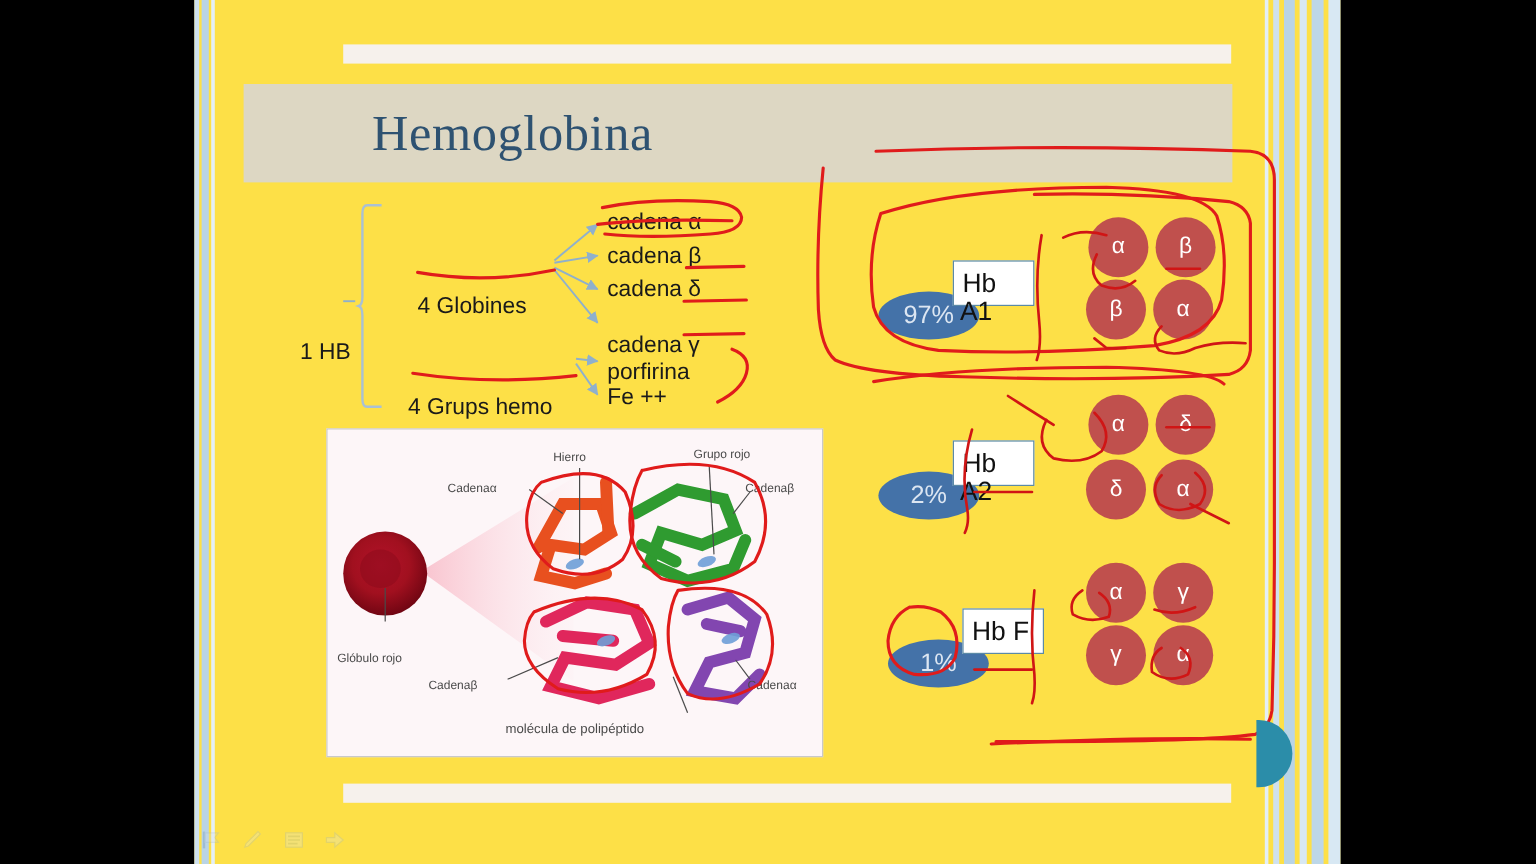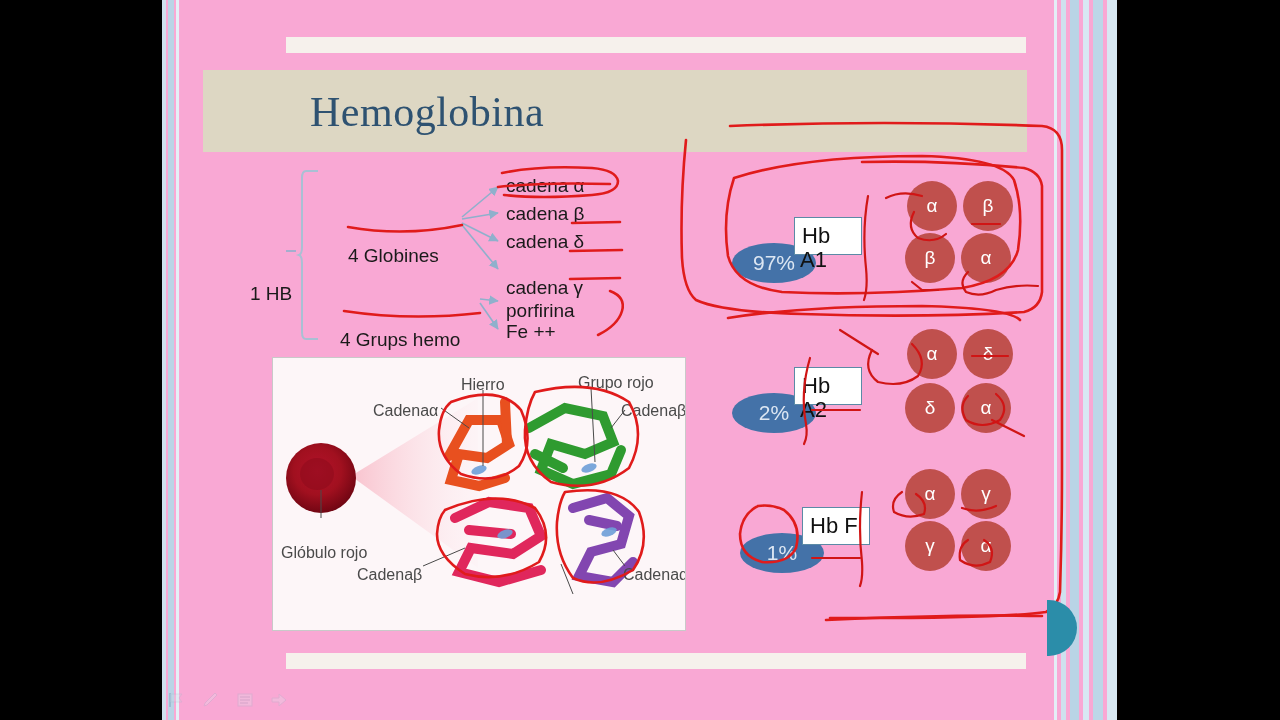--- a/index.html
+++ b/index.html
@@ -4,21 +4,21 @@
 <style>
   html,body{margin:0;padding:0;background:#000;}
   body{width:1280px;height:720px;overflow:hidden;font-family:"Liberation Sans",sans-serif;}
 
   #stage{position:relative;width:1280px;height:720px;background:#000;}
 
   
 
   .slide{
     position:absolute; left:162px; top:0; width:955px; height:720px;
-    background:#f9a8d4;
+    background:#fde047;
   }
 
   
   .stripe{position:absolute;top:0;height:720px;}
 
   
   .thinbar{position:absolute;background:#f6f1ec;}
 
   
   .titleband{
@@ -42,21 +42,21 @@
   .c1{top:10px;} .c2{top:38px;} .c3{top:66px;} .c4{top:112px;}
   .c5{top:135px;} .c6{top:156px;}
 
   .brace{position:absolute;left:58px;top:4px;width:22px;height:172px;}
 
   
   .photo{
     position:absolute;left:272px;top:357px;width:412px;height:272px;
     background:#fdf6f8;border:1px solid #c9c9c9;overflow:hidden;
   }
-  .photo-lbl{position:absolute;font-size:16px;color:#4a4a4a;white-space:nowrap;}
+  .photo-lbl{position:absolute;font-size:10px;color:#4a4a4a;white-space:nowrap;}
   .photo-cap{position:absolute;font-size:11px;color:#4a4a4a;text-align:center;width:100%;left:0;}
 
   
   .hbgroup{position:absolute;}
   .pct-ellipse{
     position:absolute;width:84px;height:40px;border-radius:50%;
     background:#4472a8;
     display:flex;align-items:center;justify-content:center;
     color:#dce6f2;font-size:21px;
   }
@@ -229,20 +229,21 @@
         </g>
       </svg>
 
       <div class="photo-lbl" style="left:188px;top:18px;">Hierro</div>
       <div class="photo-lbl" style="left:305px;top:16px;">Grupo rojo</div>
       <div class="photo-lbl" style="left:100px;top:44px;">Cadenaα</div>
       <div class="photo-lbl" style="left:348px;top:44px;">Cadenaβ</div>
       <div class="photo-lbl" style="left:8px;top:186px;">Glóbulo rojo</div>
       <div class="photo-lbl" style="left:84px;top:208px;">Cadenaβ</div>
       <div class="photo-lbl" style="left:350px;top:208px;">Cadenaα</div>
+      <div class="photo-cap" style="top:244px;">molécula de polipéptido</div>
 
       <svg width="412" height="272" viewBox="0 0 412 272" style="position:absolute;left:0;top:0;">
         <path class="ink" d="M178 44 Q226 26 248 52 Q262 84 246 108 Q222 128 188 116 Q164 98 166 72 Q168 52 178 44"></path>
         <path class="ink" d="M262 34 Q320 20 356 44 Q374 76 356 110 Q322 136 278 124 Q250 104 252 72 Q254 48 262 34"></path>
         <path class="ink" d="M172 152 Q224 130 262 150 Q282 176 266 204 Q230 226 192 216 Q164 198 164 176 Q165 160 172 152"></path>
         <path class="ink" d="M292 134 Q346 126 366 154 Q378 186 360 212 Q326 232 300 220 Q282 196 284 164 Q286 144 292 134"></path>
       </svg>
     </div>
 
     <div class="hbgroup" style="left:570px;top:175px;width:290px;height:120px;">

